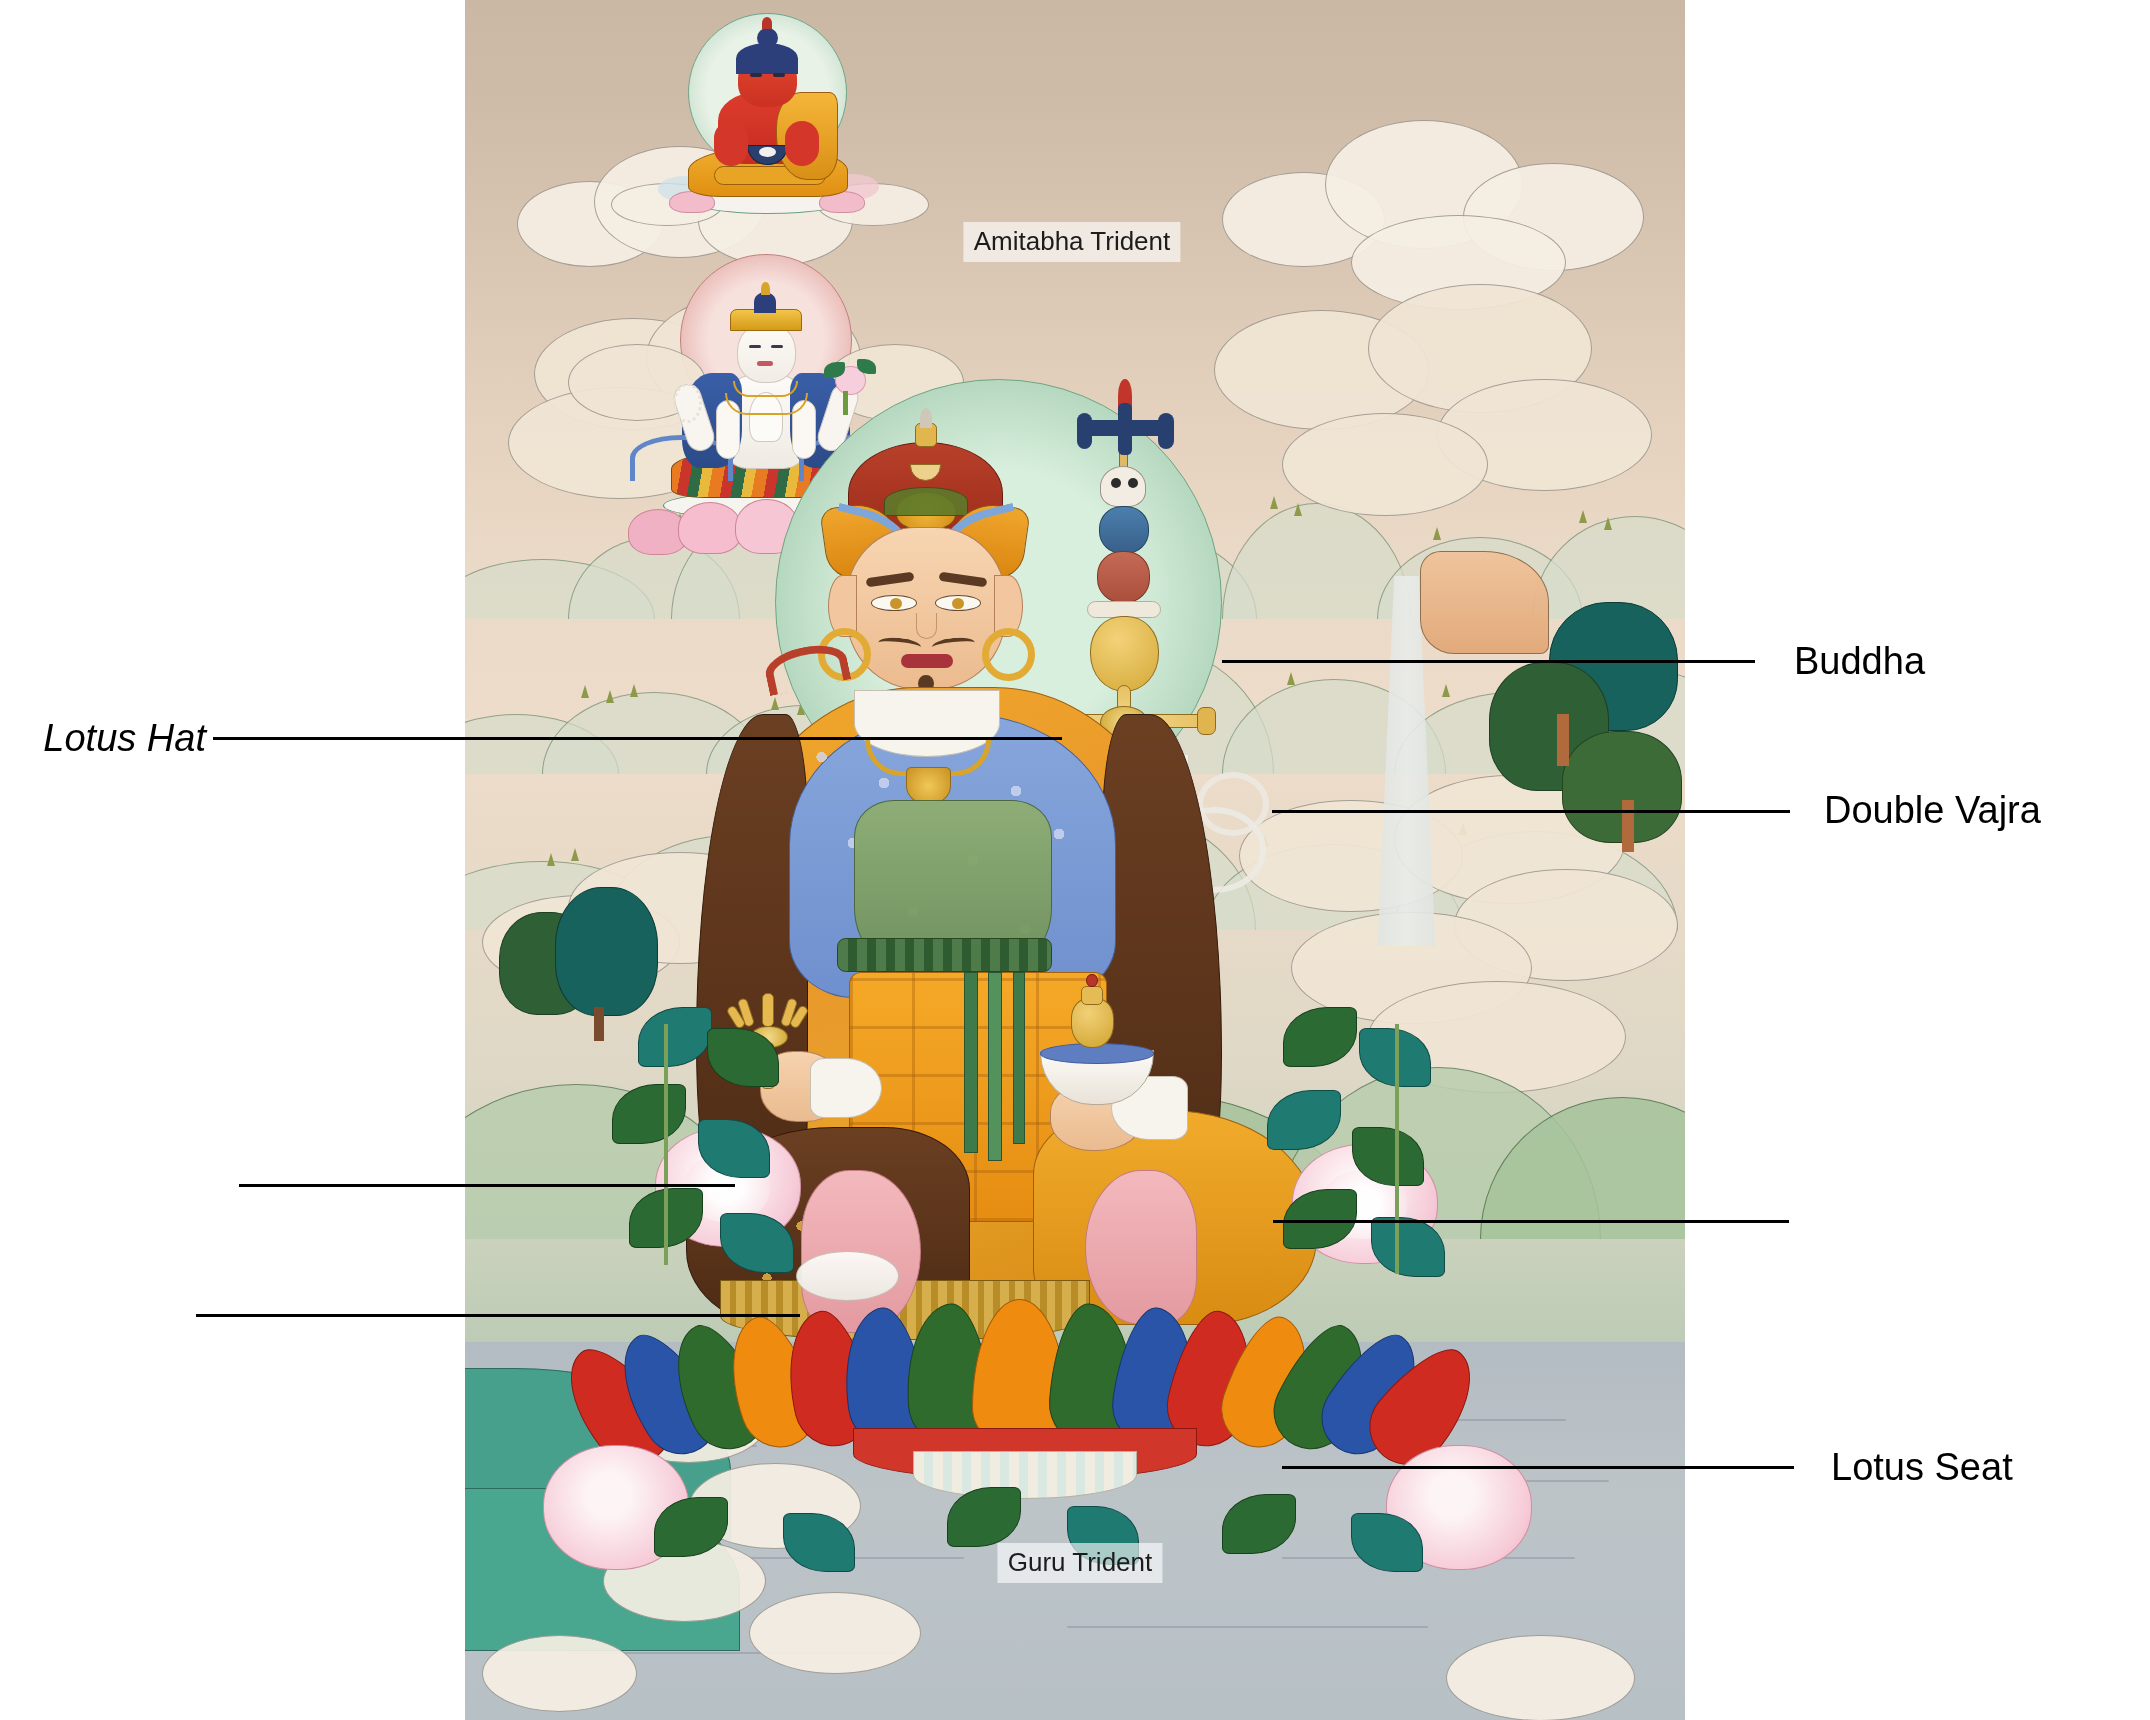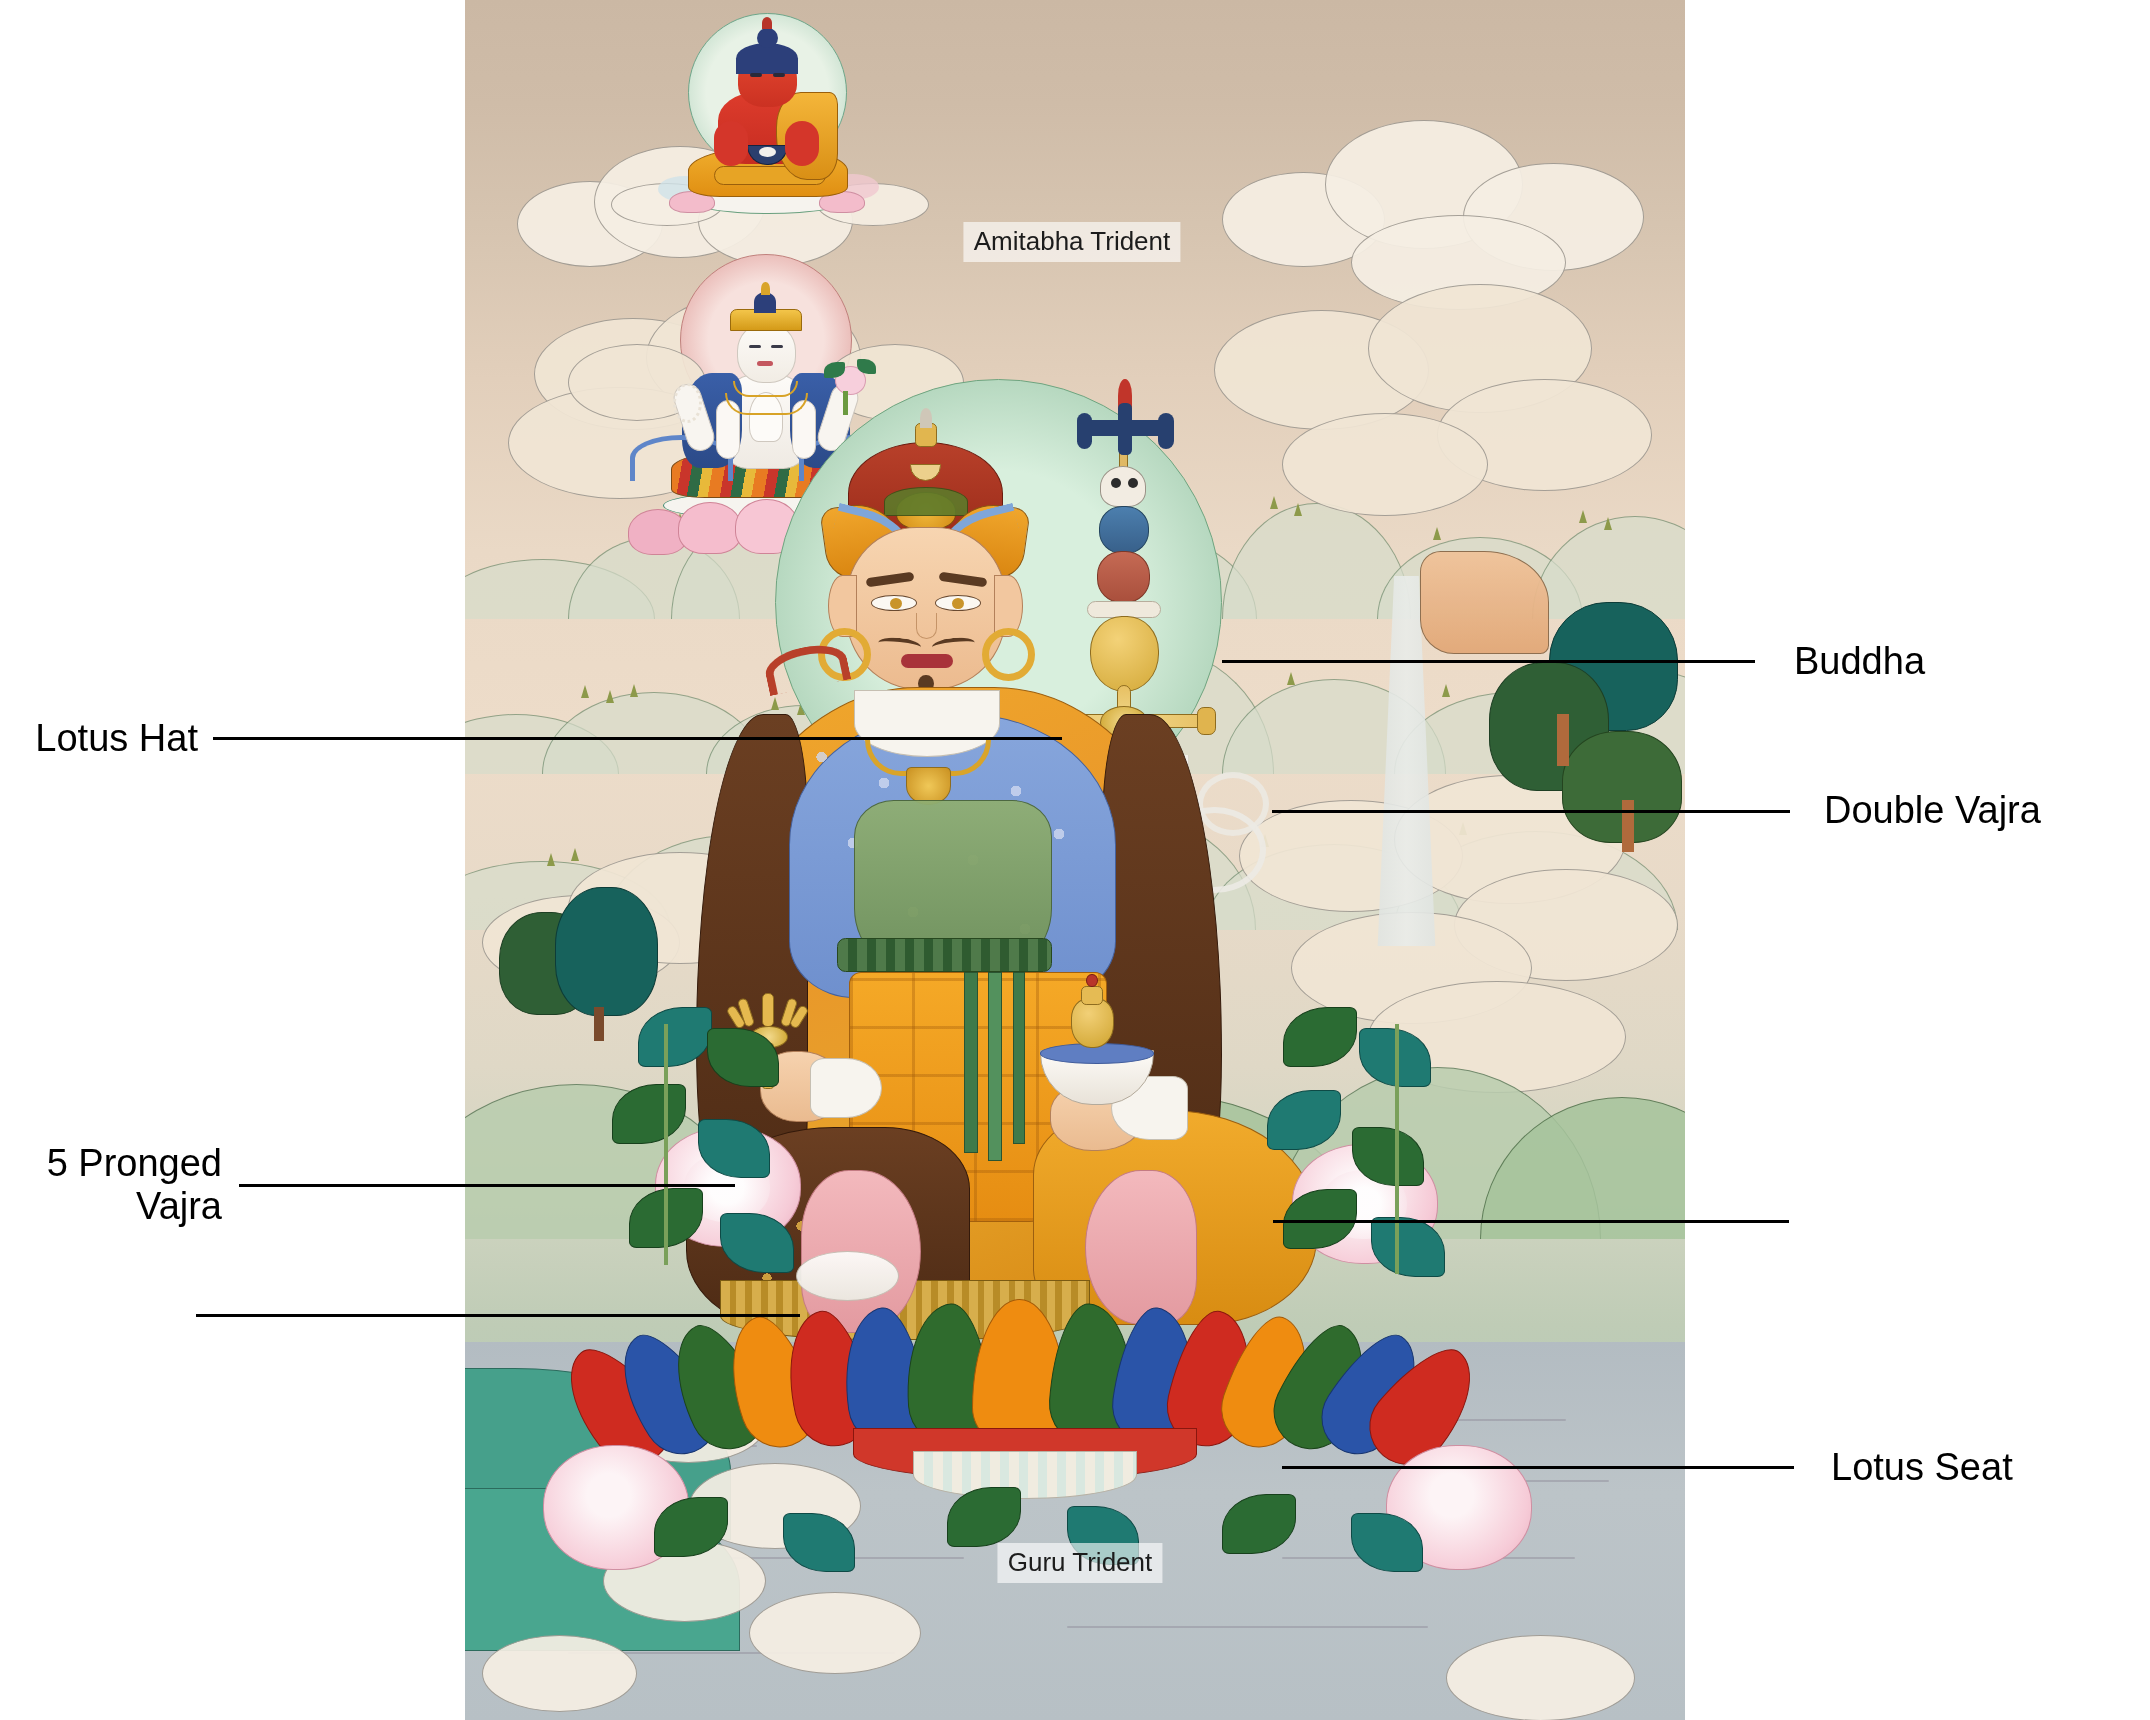--- a/index.html
+++ b/index.html
@@ -695,24 +695,23 @@
         <div class="ab" style="left:602px;top:13.8px;width:74px;height:60px;background:#2b6b33;border:1.7px solid #17401c;border-radius:60% 10% 60% 10%;"></div>
         <div class="ab" style="left:731px;top:33px;width:72px;height:59px;background:#1f7a72;border:1.7px solid #0e4a46;border-radius:10% 60% 10% 60%;"></div>
       </div>
     </div>
 
     <div class="chip" style="left:615px;top:1543px;">Guru Trident</div>
 
   </div>
 
   <div class="leader" style="left:213px;top:737px;width:849px;"></div>
-  <div class="callout left" style="left:4px;width:194px;top:738px;">Lotus Hat</div>
+  <div class="callout left" style="left:12px;width:194px;top:738px;font-style:italic;">Lotus Hat</div>
 
   <div class="leader" style="left:239px;top:1184px;width:496px;"></div>
-  <div class="callout left" style="left:0;width:222px;top:1185px;">5 Pronged Vajra</div>
 
   <div class="leader" style="left:196px;top:1314px;width:604px;"></div>
 
   <div class="leader" style="left:1222px;top:660px;width:533px;"></div>
   <div class="callout right" style="left:1794px;top:661px;">Buddha</div>
 
   <div class="leader" style="left:1272px;top:810px;width:518px;"></div>
   <div class="callout right" style="left:1824px;top:810px;">Double Vajra</div>
 
   <div class="leader" style="left:1273px;top:1220px;width:516px;"></div>

